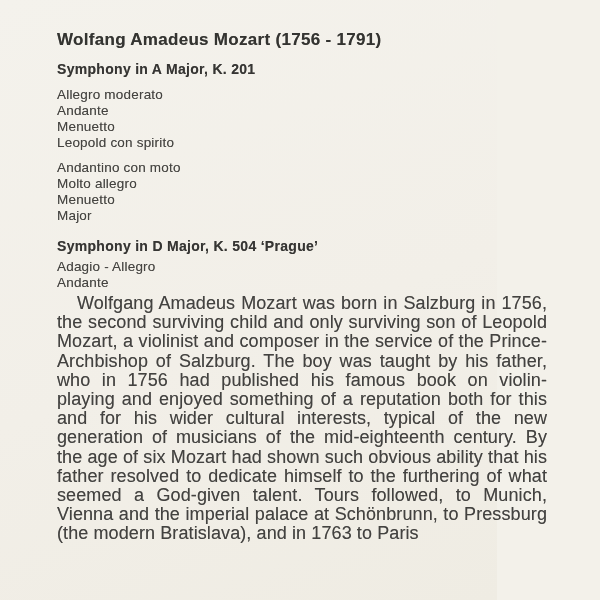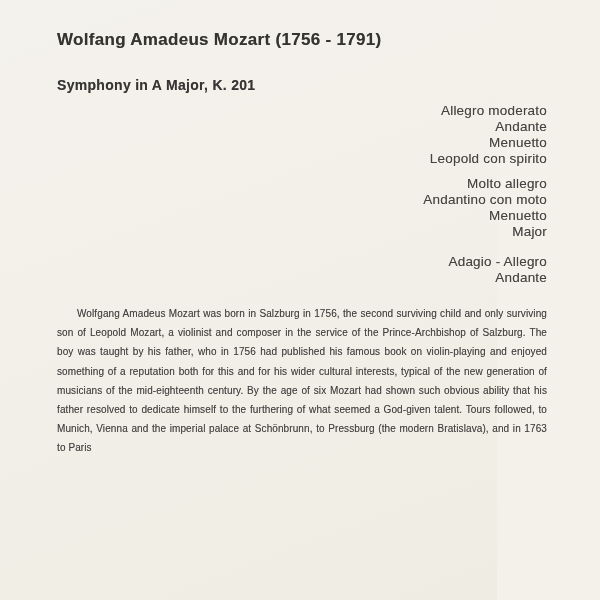--- a/index.html
+++ b/index.html
@@ -50,36 +50,35 @@
     color: #363533;
     text-shadow: 0 0 0.5px rgba(54,53,51,0.5);
   }
 
   .movements {
     font-size: 13.5px;
     line-height: 16px;
     letter-spacing: 0.2px;
     color: #454441;
     text-shadow: 0 0 0.4px rgba(69,68,65,0.45);
-    text-align: right;
   }
 
-  .work-1 .work-heading { margin-top: 27px; }
+  .work-1 .work-heading { margin-top: 11px; }
   .work-1 .movements    { margin-top: 10px; }
 
   .work-2 .work-heading { margin-top: 10px; }
   .work-2 .movements    { margin-top: 9px; }
 
   .work-3 .work-heading { margin-top: 14px; }
-  .work-3 .movements    { margin-top: 14px; }
+  .work-3 .movements    { margin-top: 5px; }
 
   .biography {
-    margin-top: 18px;
+    margin-top: 3px;
     width: 490px;
-    font-size: 10px;
+    font-size: 18px;
     line-height: 19.2px;
     letter-spacing: 0.1px;
     text-align: justify;
     text-indent: 20px;
     color: #434240;
     text-shadow: 0 0 0.4px rgba(67,66,64,0.45);
   }
 </style>
 </head>
 <body>
@@ -94,28 +93,29 @@
       <div class="movements">
         <div>Allegro moderato</div>
         <div>Andante</div>
         <div>Menuetto</div>
         <div>Leopold con spirito</div>
       </div>
     </section>
 
     <section class="work work-2">
       <div class="movements">
+        <div>Andantino con moto</div>
         <div>Molto allegro</div>
-        <div>Andantino con moto</div>
         <div>Menuetto</div>
         <div>Major</div>
       </div>
     </section>
 
     <section class="work work-3">
+      <h2 class="work-heading">Symphony in D Major, K. 504 ‘Prague’</h2>
       <div class="movements">
         <div>Adagio - Allegro</div>
         <div>Andante</div>
       </div>
     </section>
 
     <p class="biography">Wolfgang Amadeus Mozart was born in Salzburg in 1756, the second surviving child and only surviving son of Leopold Mozart, a violinist and composer in the service of the Prince-Archbishop of Salzburg. The boy was taught by his father, who in 1756 had published his famous book on violin-playing and enjoyed something of a reputation both for this and for his wider cultural interests, typical of the new generation of musicians of the mid-eighteenth century. By the age of six Mozart had shown such obvious ability that his father resolved to dedicate himself to the furthering of what seemed a God-given talent. Tours followed, to Munich, Vienna and the imperial palace at Schönbrunn, to Pressburg (the modern Bratislava), and in 1763 to Paris</p>
 
   </div>
 </div>

